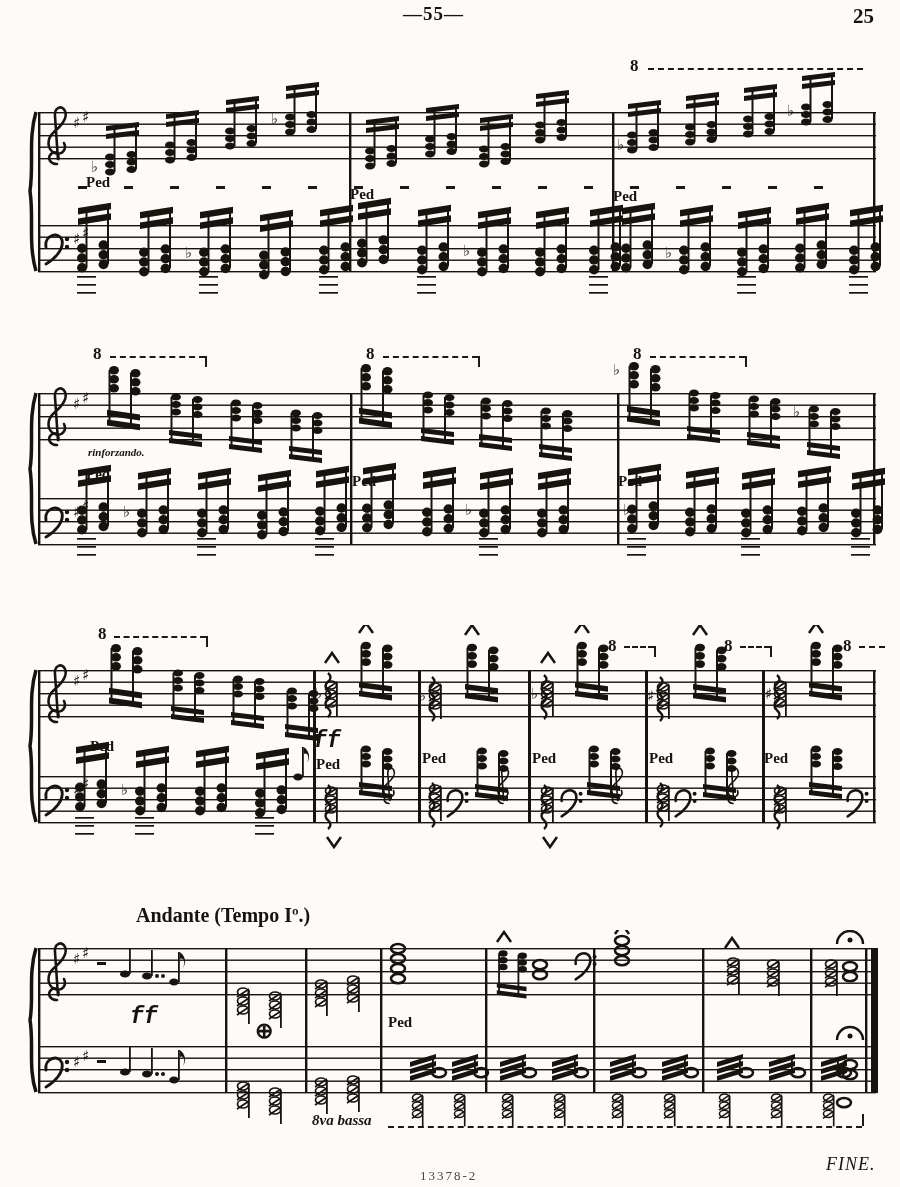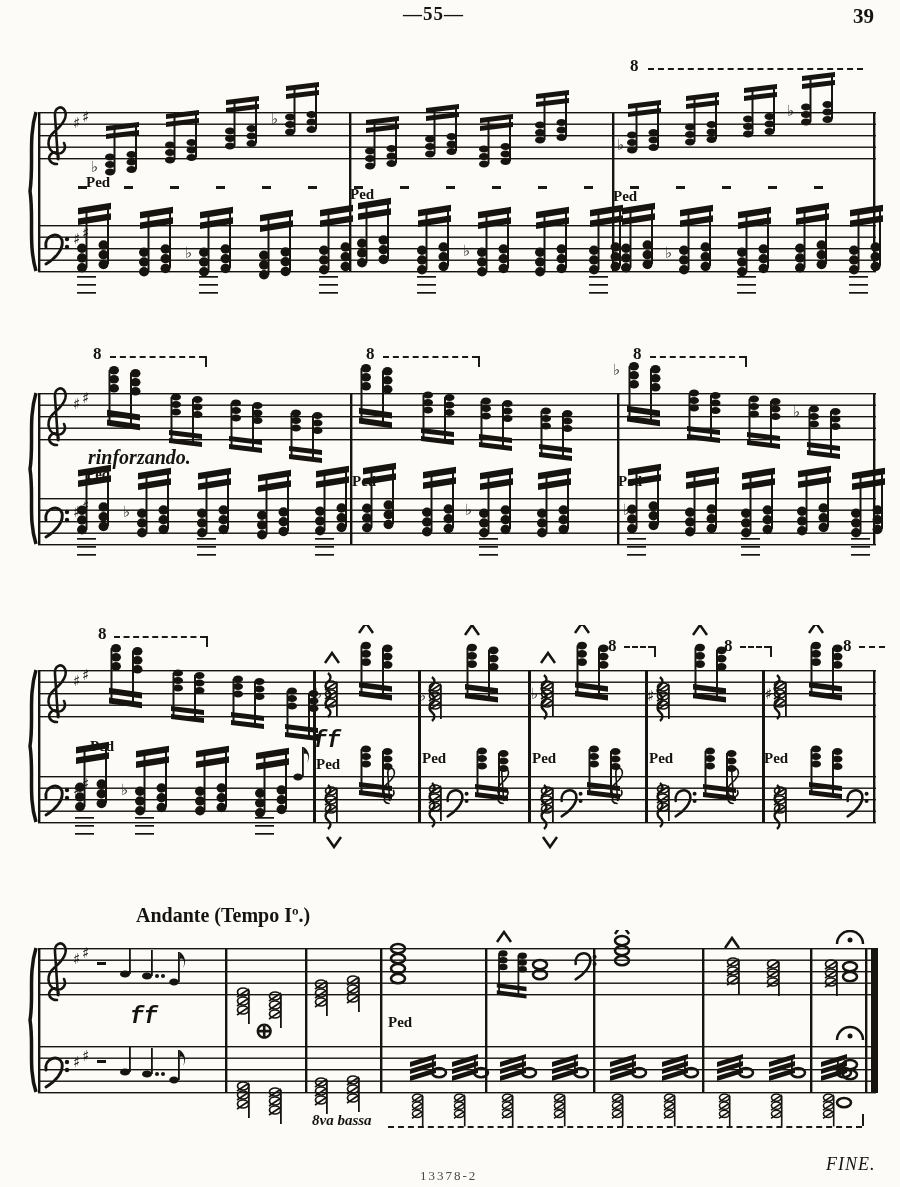--- a/index.html
+++ b/index.html
@@ -3,21 +3,21 @@
 <meta charset="utf-8">
 <style>
   html,body{margin:0;padding:0;background:#ffffff;}
   .page{position:relative;width:900px;height:1187px;background:#fcfbf7;overflow:hidden;
         font-family:"Liberation Serif",serif;color:#17140f;}
   .lbl{position:absolute;white-space:nowrap;color:#17140f;}
   .pagenum-c{font-size:19px;font-weight:700;letter-spacing:1px;}
   .pagenum-r{font-size:21px;font-weight:700;}
   .ped{font-size:15px;font-weight:700;font-family:"Liberation Serif",serif;}
   .oct8{font-size:17px;font-weight:700;}
-  .rinf{font-size:20px;font-weight:700;font-style:italic;}
+  .rinf{font-size:11px;font-weight:700;font-style:italic;}
   .ff{font-size:23px;font-weight:700;font-style:italic;font-family:Liberation Mono, monospace;}
   .tempo{font-size:20px;font-weight:700;text-align:right;}
   .bassa{font-size:15px;font-weight:700;font-style:italic;text-align:center;}
   .fine{font-size:18px;font-weight:400;font-style:italic;letter-spacing:1px;}
   .plate{font-size:13px;color:#4b473f;letter-spacing:2px;}
   .coda{font-size:22px;font-weight:700;}
   .dashline{position:absolute;border-top:2.5px dashed #1c1a16;height:0;}
   .hookdown{position:absolute;width:0;height:11px;border-left:2.5px dashed #1c1a16;}
   .hookup{position:absolute;width:0;height:12px;border-left:2.5px dashed #1c1a16;}
   .peddash{position:absolute;height:3px;
@@ -109,21 +109,21 @@
       <g id="acc">
           <path d="M0,10 L7,0 L14,10" fill="none" stroke="#17140f" stroke-width="2.5"></path>
         </g>
       <g id="accd">
           <path d="M0,0 L7,10 L14,0" fill="none" stroke="#17140f" stroke-width="2.5"></path>
         </g>
     </defs>
   </svg>
 
   <span class="lbl pagenum-c" style="left:403px;top:3px">—55—</span>
-  <span class="lbl pagenum-r" style="left:853px;top:4px">39</span>
+  <span class="lbl pagenum-r" style="left:853px;top:4px">25</span>
 
   <svg class="sys" style="top:60px" width="860" height="250" viewBox="0 0 860 250">
     <path d="M11,52 C3,78 9,104 5,131 C9,158 3,184 11,211" fill="none" stroke="#17140f" stroke-width="3.5"></path>
     <g>
         <use href="#staff5" x="13" y="52"></use>
       </g>
     <g>
         <use href="#staff5" x="13" y="165"></use>
       </g>
     <g class="ink">

